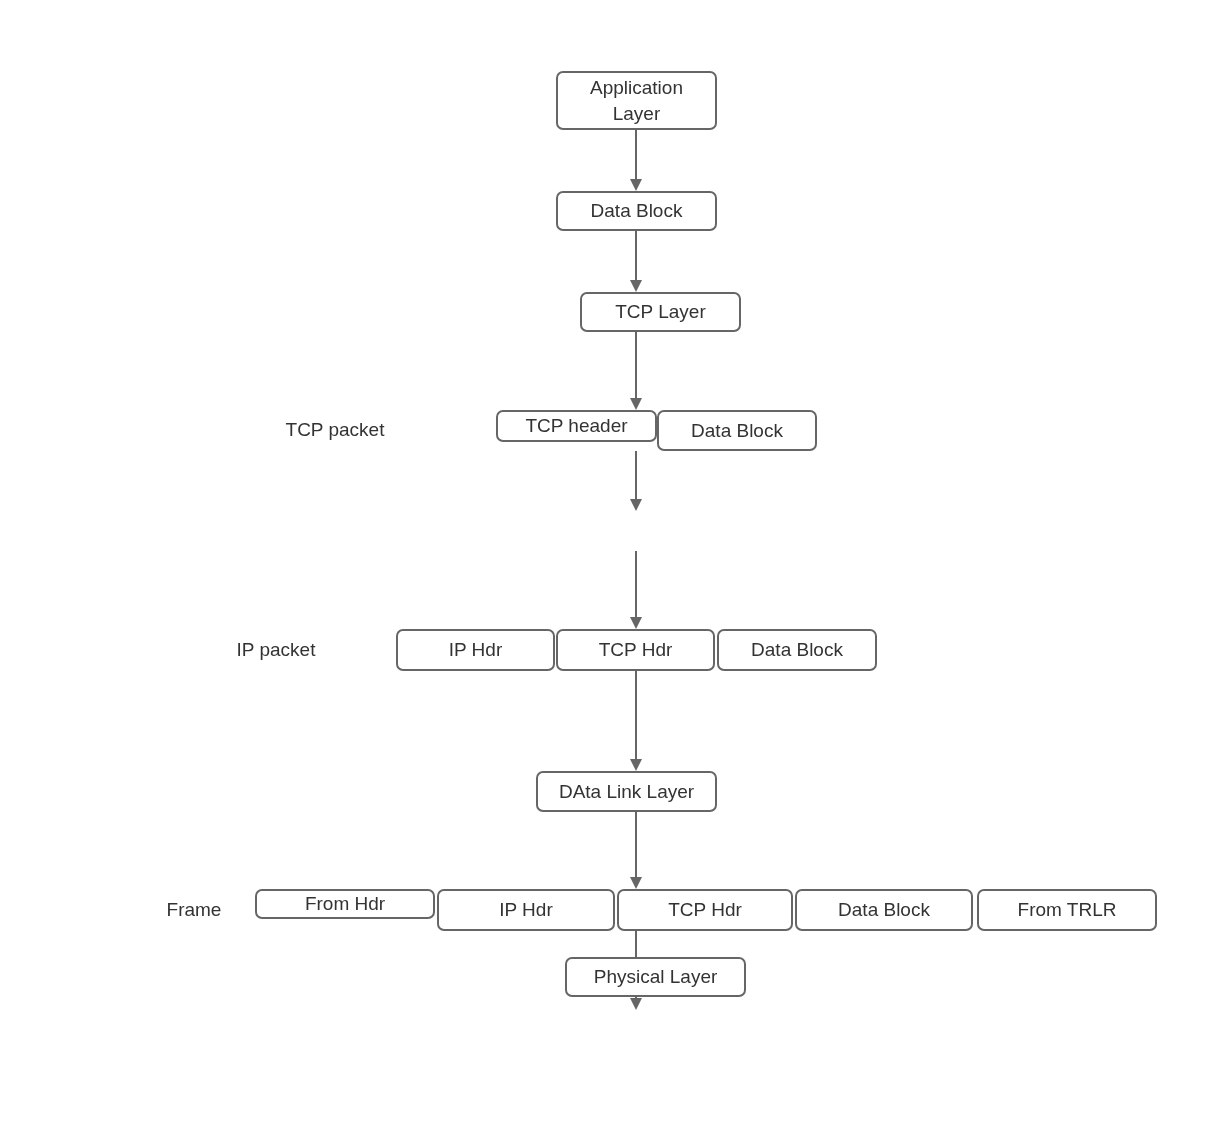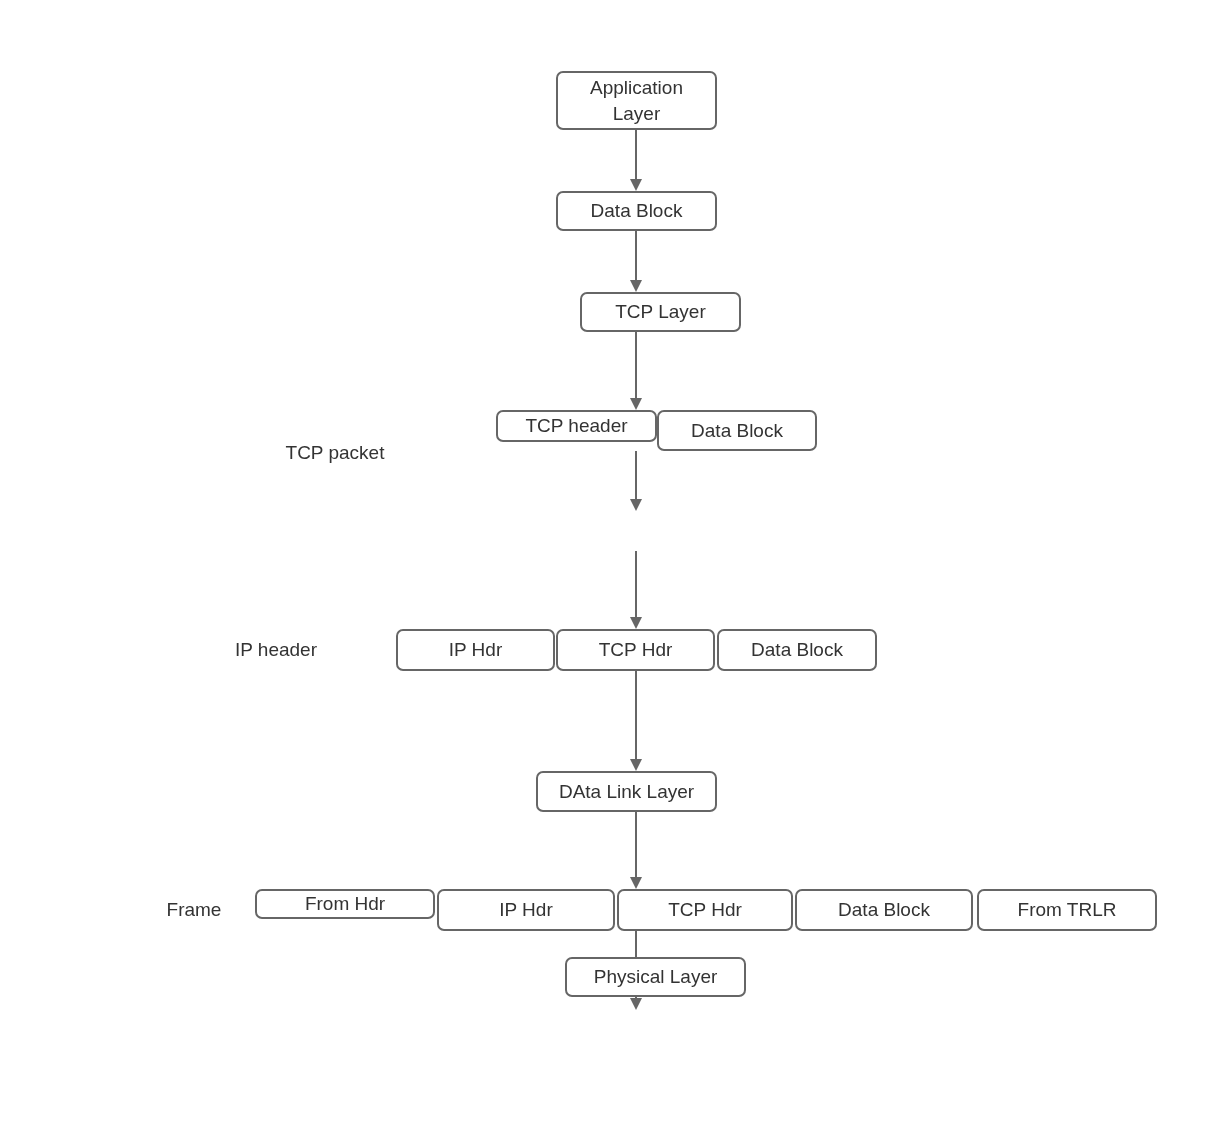--- a/index.html
+++ b/index.html
@@ -91,40 +91,40 @@
 
   <div class="node" style="left:556px; top:292px; width:161px; height:40px;margin-left:24px;">
     <span>TCP Layer</span>
   </div>
 
   <div class="arrow" style="left:630px; top:332px; height:78px;">
     <div class="shaft"></div>
     <div class="head"></div>
   </div>
 
-  <div class="row-label" style="left:260px; top:419px;margin-top:23px;">TCP packet</div>
+  <div class="row-label" style="left:260px; top:419px;">TCP packet</div>
   <div class="node" style="left:496px; top:410px; width:161px; height:32px;">
     <span>TCP header</span>
   </div>
   <div class="node" style="left:657px; top:410px; width:160px; height:41px;">
     <span>Data Block</span>
   </div>
 
   <div class="arrow" style="left:630px; top:451px; height:60px;">
     <div class="shaft"></div>
     <div class="head"></div>
   </div>
 
 
   <div class="arrow" style="left:630px; top:551px; height:78px;">
     <div class="shaft"></div>
     <div class="head"></div>
   </div>
 
-  <div class="row-label" style="left:201px; top:639px;">IP header</div>
+  <div class="row-label" style="left:201px; top:639px;">IP packet</div>
   <div class="node" style="left:396px; top:629px; width:159px; height:42px;">
     <span>IP Hdr</span>
   </div>
   <div class="node" style="left:556px; top:629px; width:159px; height:42px;">
     <span>TCP Hdr</span>
   </div>
   <div class="node" style="left:717px; top:629px; width:160px; height:42px;">
     <span>Data Block</span>
   </div>
 

